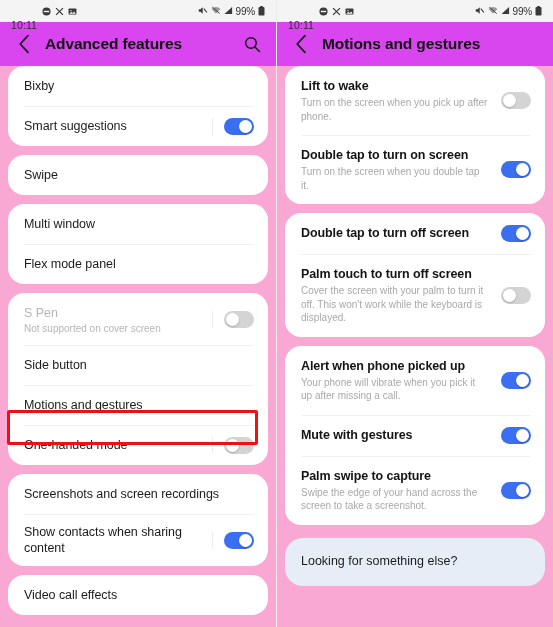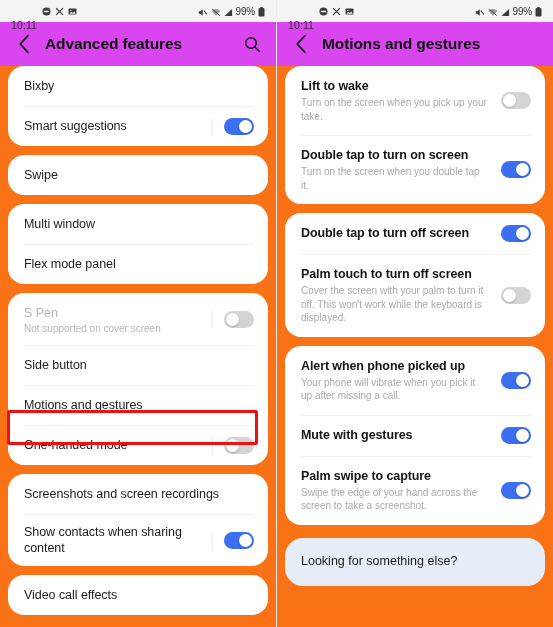--- a/index.html
+++ b/index.html
@@ -23,21 +23,21 @@
     height: 22px;
     display: flex; align-items: center;
     padding: 0 11px;
     background: #f4f4f4;
     font-size: 10px; color: #3b3b3b;
     letter-spacing: .1px;
   }
   .sb-clock { font-size: 10.5px; font-weight: 500; color: #2e2e2e; margin-top: 27px; }
   .sb-left-icons { display: flex; align-items: center; gap: 4px; margin-left: 5px; }
   .sb-spacer { flex: 1; }
-  .sb-right { display: flex; align-items: flex-end; gap: 3px; }
+  .sb-right { display: flex; align-items: flex-start; gap: 3px; }
   .sb-battery-text { font-size: 10px; font-weight: 500; color: #2e2e2e; letter-spacing: -.2px; }
   .ico { display: inline-flex; align-items: center; justify-content: center; }
 
   
   .appbar {
     height: 44px;
     display: flex; align-items: center;
     padding: 0 12px 0 13px;
     background: #d946ef;
   }
@@ -55,21 +55,21 @@
     letter-spacing: -.1px;
     white-space: nowrap;
   }
   .appbar-spacer { flex: 1; }
   .search-btn { width: 24px; height: 24px; display: flex; align-items: center; justify-content: center; cursor: pointer; }
 
   
   .body {
     position: absolute;
     top: 66px; left: 0; right: 0; bottom: 0;
-    background: #f97316;
+    background: #f9a8d4;
     padding: 0 8px;
     overflow: hidden;
   }
   .group {
     background: #ffffff;
     border-radius: 16px;
     margin-bottom: 9px;
     overflow: hidden;
   }
   .group.hint {
@@ -386,21 +386,21 @@
       </span>
       <span class="appbar-title">Motions and gestures</span>
     </div>
 
     <div class="body">
 
       <div class="group">
         <div class="grow">
           <span class="grow-text">
             <div class="grow-title">Lift to wake</div>
-            <div class="grow-desc">Turn on the screen when you pick up your take.</div>
+            <div class="grow-desc">Turn on the screen when you pick up after phone.</div>
           </span>
           <span class="toggle-wrap">
             <span class="toggle">
                 <span class="knob"></span>
               </span>
           </span>
         </div>
         <div class="grow">
           <span class="grow-text">
             <div class="grow-title">Double tap to turn on screen</div>

